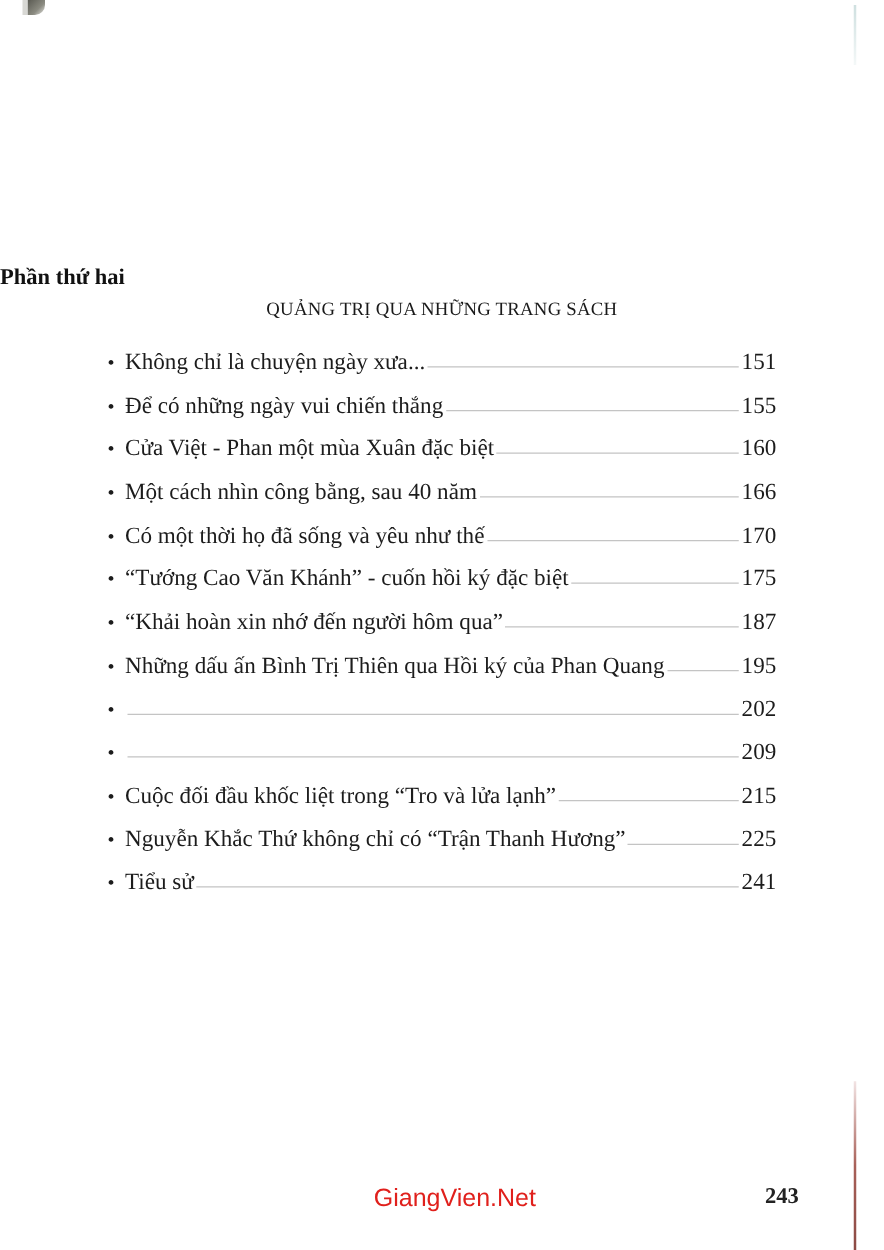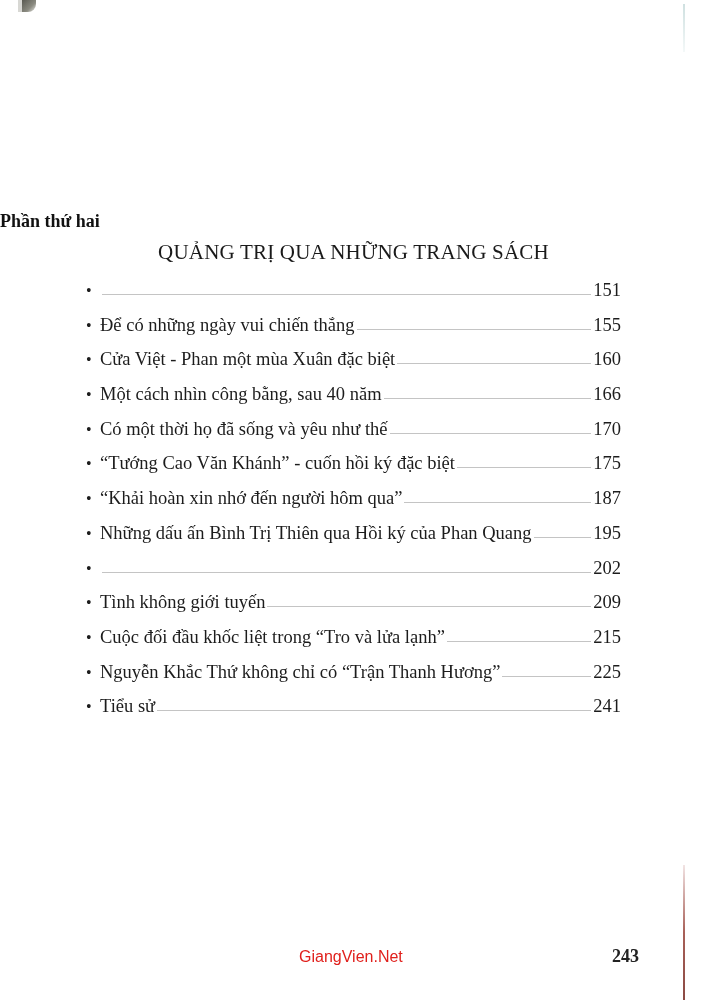--- a/index.html
+++ b/index.html
@@ -24,60 +24,61 @@
   .edge-bottom {
     position: absolute; left: 683px; top: 865px; width: 2px; height: 135px;
     background: linear-gradient(#f2e4e4, #a86058 50%, #8b4a44);
   }
   .section-title {
     position: absolute; left: 0; width: 707px; top: 211px; 
     font-weight: bold; font-size: 18px; color: #111;
   }
   .section-subtitle {
     position: absolute; left: 0; width: 707px; top: 240px; text-align: center;
-    font-size: 21px; letter-spacing: 0.2px; color: #1a1a1a;
+    font-size: 15px; letter-spacing: 0.2px; color: #1a1a1a;
   }
   .toc {
     position: absolute; left: 86px; top: 280px; width: 535px;
     list-style: none; margin: 0; padding: 0;
   }
   .toc-row {
     display: flex; align-items: baseline; height: 34.7px;
     font-size: 18.5px;
   }
   .bullet { width: 14px; flex: 0 0 14px; font-size: 16px; }
   .entry-title { white-space: nowrap; }
   .leader {
     flex: 1 1 auto; margin: 0 2px 0 2px; border-bottom: 1px solid #c4c4c4;
     transform: translateY(-1px); min-width: 10px;
   }
   .page-num { white-space: nowrap; text-align: center; }
   .watermark {
     position: absolute; left: 299px; top: 948px;
     font-family: "Liberation Sans", "DejaVu Sans", sans-serif;
-    font-size: 16px; color: #e0201c;
+    font-size: 20px; color: #e0201c;
   }
   .page-number {
     position: absolute; left: 612px; top: 946px;
     font-weight: bold; font-size: 18px; color: #222;
   }
 </style>
 </head>
 <body>
 
 <div class="corner-mark"></div>
 <div class="edge-top"></div>
 <div class="edge-bottom"></div>
 
 <div class="section-title">Phần thứ hai</div>
 <div class="section-subtitle">QUẢNG TRỊ QUA NHỮNG TRANG SÁCH</div>
 
 <ul class="toc" id="toc-list">
     <li class="toc-row">
       <span class="bullet">•</span>
+      <span class="entry-title">Không chỉ là chuyện ngày xưa...</span>
       <span class="leader"></span>
       <span class="page-num">151</span>
     </li>
     <li class="toc-row">
       <span class="bullet">•</span>
       <span class="entry-title">Để có những ngày vui chiến thắng</span>
       <span class="leader"></span>
       <span class="page-num">155</span>
     </li>
     <li class="toc-row">
@@ -116,21 +117,20 @@
       <span class="leader"></span>
       <span class="page-num">195</span>
     </li>
     <li class="toc-row">
       <span class="bullet">•</span>
       <span class="leader"></span>
       <span class="page-num">202</span>
     </li>
     <li class="toc-row">
       <span class="bullet">•</span>
-      <span class="entry-title">Tình không giới tuyến</span>
       <span class="leader"></span>
       <span class="page-num">209</span>
     </li>
     <li class="toc-row">
       <span class="bullet">•</span>
       <span class="entry-title">Cuộc đối đầu khốc liệt trong “Tro và lửa lạnh”</span>
       <span class="leader"></span>
       <span class="page-num">215</span>
     </li>
     <li class="toc-row">

